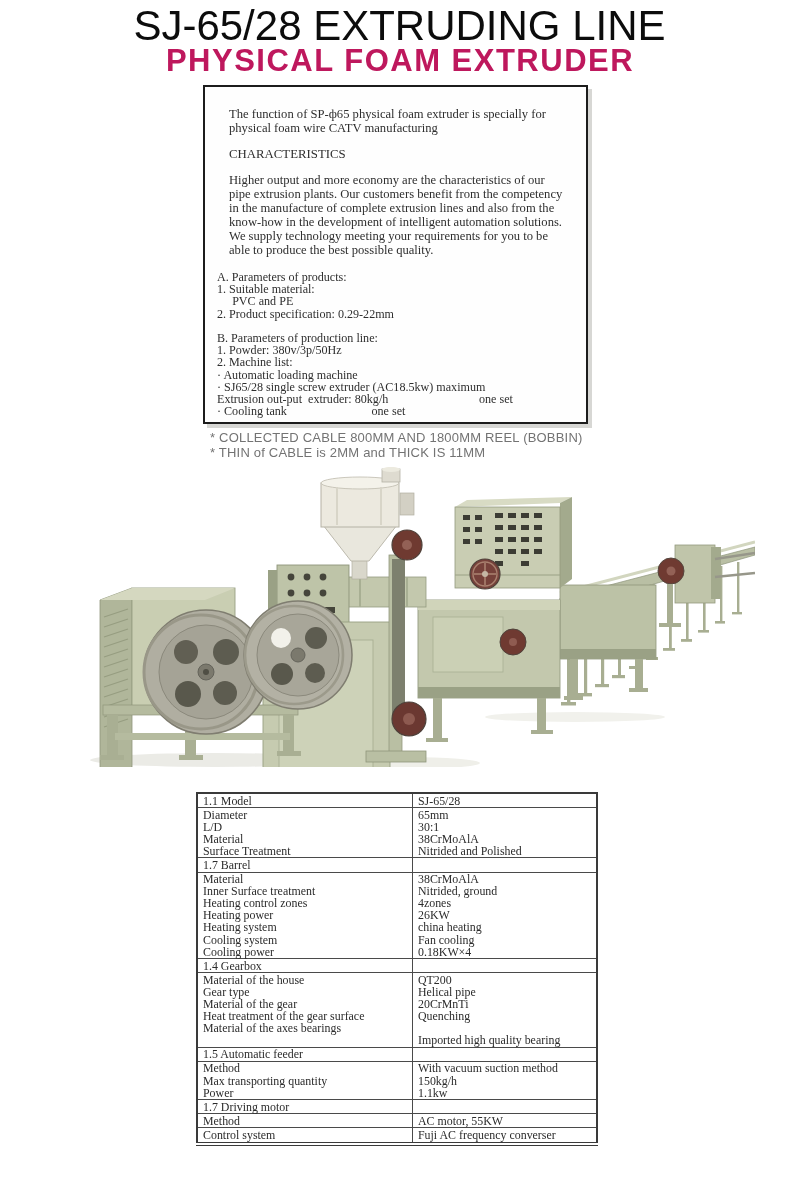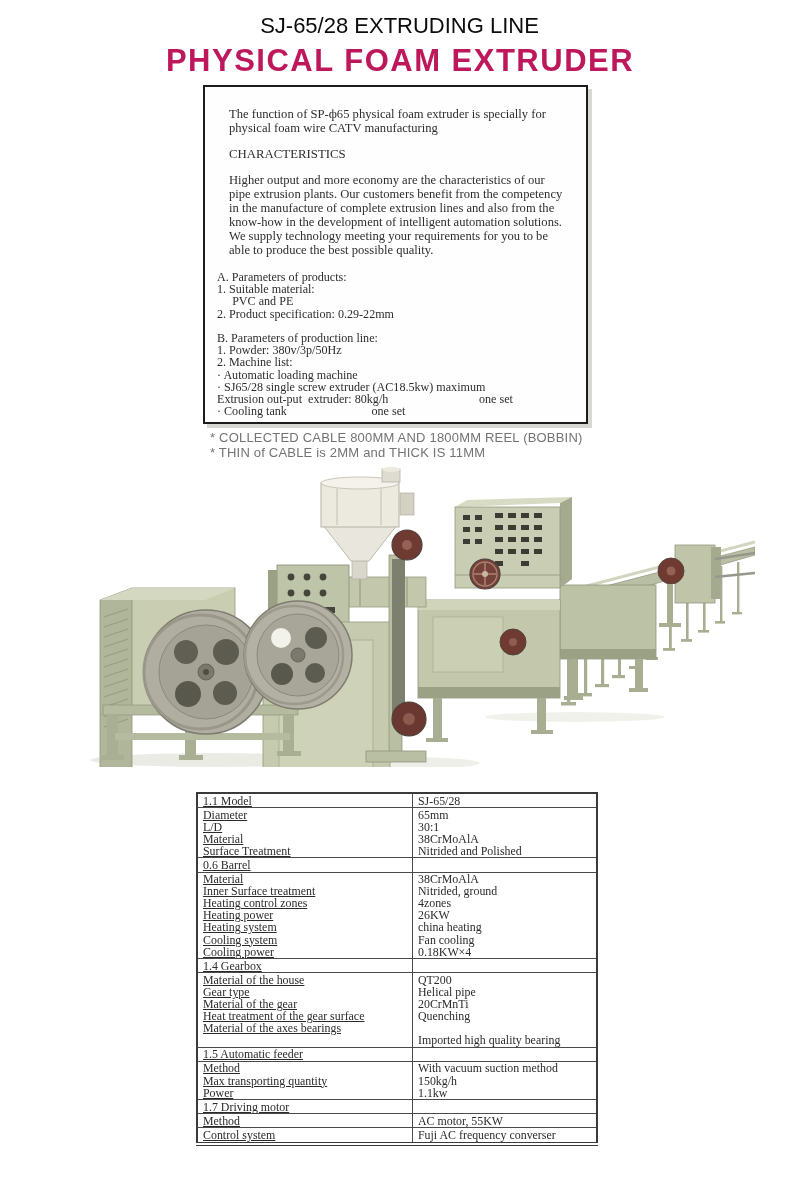--- a/index.html
+++ b/index.html
@@ -1,20 +1,20 @@
 <!DOCTYPE html>
 <html><head>
 <meta charset="utf-8">
 <style>
   html,body{margin:0;padding:0;background:#ffffff;}
   body{width:800px;height:1200px;position:relative;font-family:"Liberation Sans",sans-serif;color:#111;}
   .page{position:absolute;inset:0;overflow:hidden;}
 
   .title1{position:absolute;top:8px;left:0;width:799px;text-align:center;
-          font-size:22px;font-weight:400;letter-spacing:0px;color:#0c0c0c;line-height:36px;}
+          font-size:42px;font-weight:400;letter-spacing:0px;color:#0c0c0c;line-height:36px;}
   .title2{position:absolute;top:44px;left:0;width:800px;text-align:center;
           font-size:31px;font-weight:700;letter-spacing:1.5px;color:#be185d;line-height:34px;}
 
   .info-box{position:absolute;left:203px;top:85px;width:385px;height:339px;box-sizing:border-box;
             border:2px solid #1c1c1c;background:#fefefe;box-shadow:4px 4px 0 #d7d7d4;
             padding:8px 10px 0 12px;overflow:hidden;
             font-family:"Liberation Serif","DejaVu Serif",serif;color:#2e2e2e;}
   .info-box p{margin:12px;font-size:12.6px;line-height:14px;}
   .info-box .char-head{margin-top:3px;font-size:12.8px;}
   .info-box .char-body{margin-top:12px;}
@@ -24,21 +24,21 @@
   .notes{position:absolute;left:210px;top:430px;font-size:13px;line-height:15px;color:#737373;letter-spacing:0.2px;}
 
   .photo{position:absolute;left:55px;top:467px;width:700px;height:300px;}
 
   .spec{position:absolute;left:196px;top:792px;}
   table.spec-table{border-collapse:collapse;table-layout:fixed;width:389px;
       font-family:"Liberation Serif","DejaVu Serif",serif;font-size:11.9px;color:#2b2b2b;
       border:2px solid #3a3a3a;border-bottom:4px double #3a3a3a;}
   table.spec-table td{border:1px solid #4a4a4a;vertical-align:top;padding:0.5px 2px 0.5px 5px;line-height:12.1px;}
   table.spec-table td.val{width:176px;}
-  table.spec-table td.lab{width:207px;text-decoration:underline;}
+  table.spec-table td.lab{width:207px;}
 </style>
 </head>
 <body>
 
 <div class="page">
 
   <div class="title1">SJ-65/28 EXTRUDING LINE</div>
   <div class="title2">PHYSICAL FOAM EXTRUDER</div>
 
   <div class="info-box">
@@ -283,21 +283,21 @@
             </td>
             <td class="val">
               <div>65mm</div>
               <div>30:1</div>
               <div>38CrMoAlA</div>
               <div>Nitrided and Polished</div>
             </td>
           </tr>
           <tr>
             <td class="lab">
-              <div>0.6 Barrel</div>
+              <div>1.7 Barrel</div>
             </td>
             <td class="val">
               <div>&nbsp;</div>
             </td>
           </tr>
           <tr>
             <td class="lab">
               <div>Material</div>
               <div>Inner Surface treatment</div>
               <div>Heating control zones</div>

